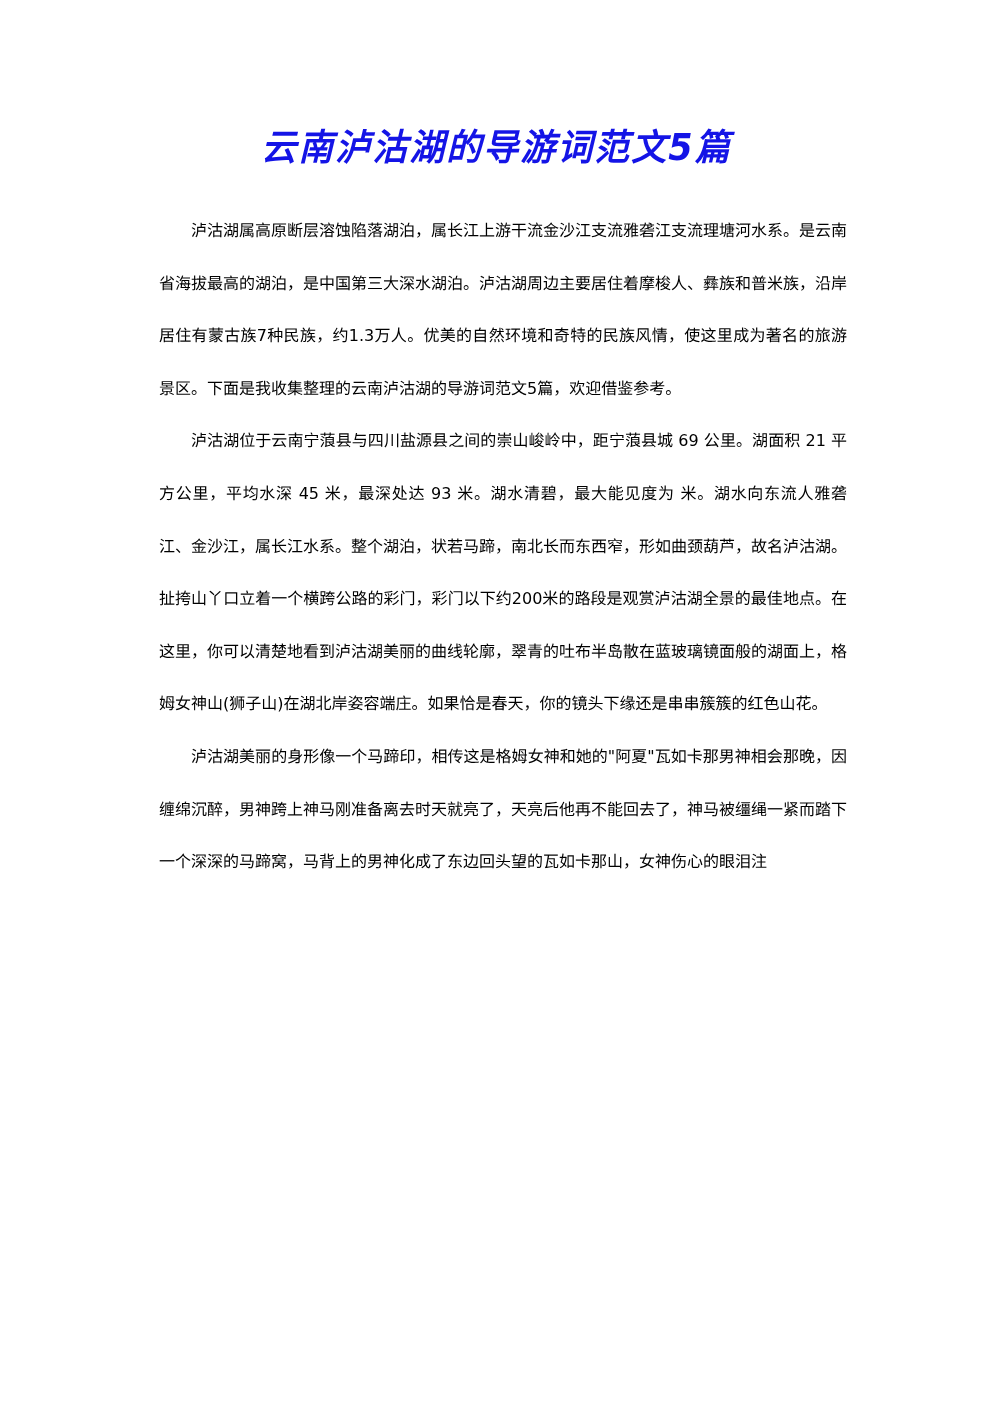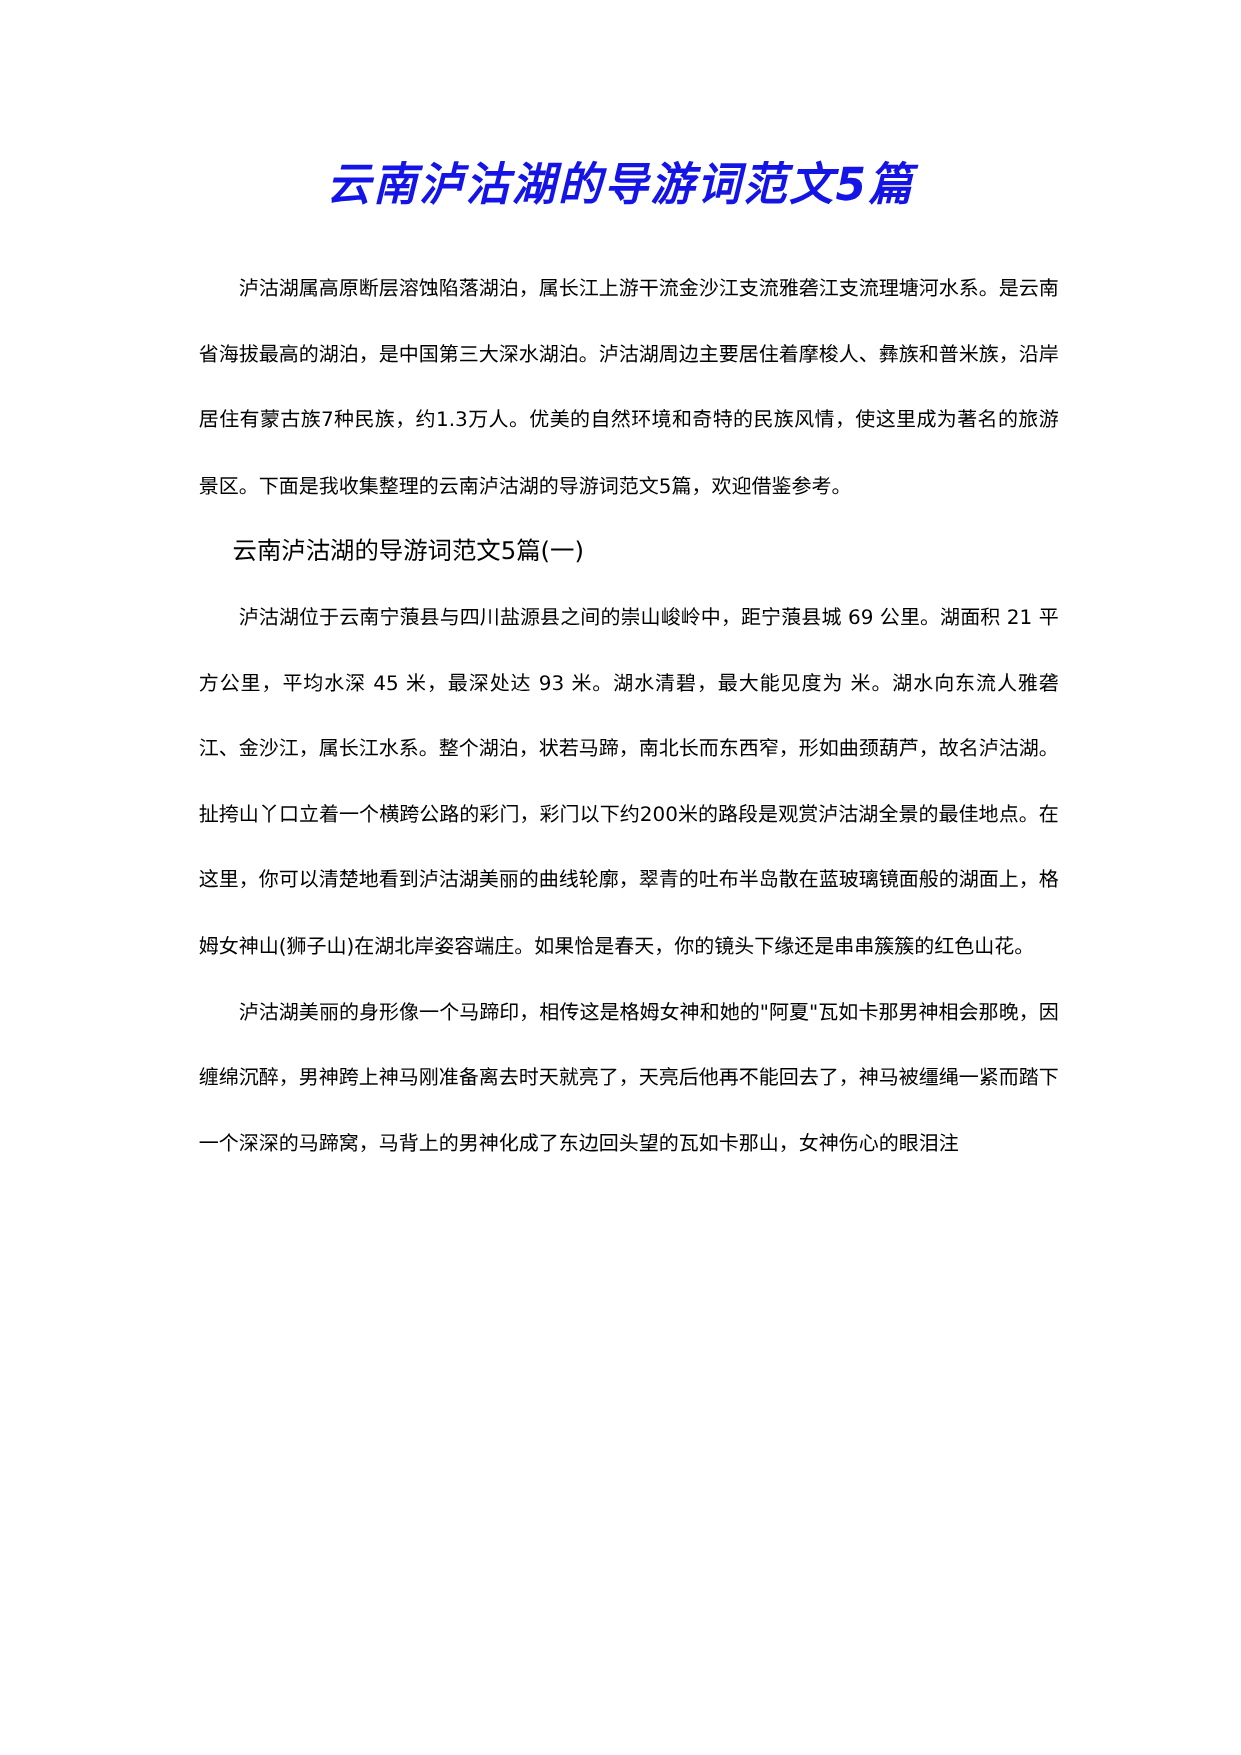--- a/index.html
+++ b/index.html
@@ -94,21 +94,20 @@
 <body>
 
 <div class="page">
 
   <div class="doc-title">云南泸沽湖的导游词范文5篇</div>
 
   <div class="content">
 
     <p class="para indent">泸沽湖属高原断层溶蚀陷落湖泊，属长江上游干流金沙江支流雅砻江支流理塘河水系。是云南省海拔最高的湖泊，是中国第三大深水湖泊。泸沽湖周边主要居住着摩梭人、彝族和普米族，沿岸居住有蒙古族7种民族，约1.3万人。优美的自然环境和奇特的民族风情，使这里成为著名的旅游景区。下面是我收集整理的云南泸沽湖的导游词范文5篇，欢迎借鉴参考。</p>
 
-    <p class="subtitle-line">云南泸沽湖的导游词范文5篇(一)</p>
 
     <p class="para indent">泸沽湖位于云南宁蒗县与四川盐源县之间的崇山峻岭中，距宁蒗县城 69 公里。湖面积 21 平方公里，平均水深 45 米，最深处达 93 米。湖水清碧，最大能见度为  米。湖水向东流人雅砻江、金沙江，属长江水系。整个湖泊，状若马蹄，南北长而东西窄，形如曲颈葫芦，故名泸沽湖。 扯挎山丫口立着一个横跨公路的彩门，彩门以下约200米的路段是观赏泸沽湖全景的最佳地点。在这里，你可以清楚地看到泸沽湖美丽的曲线轮廓，翠青的吐布半岛散在蓝玻璃镜面般的湖面上，格姆女神山(狮子山)在湖北岸姿容端庄。如果恰是春天，你的镜头下缘还是串串簇簇的红色山花。</p>
 
     <p class="para indent">泸沽湖美丽的身形像一个马蹄印，相传这是格姆女神和她的"阿夏"瓦如卡那男神相会那晚，因缠绵沉醉，男神跨上神马刚准备离去时天就亮了，天亮后他再不能回去了，神马被缰绳一紧而踏下一个深深的马蹄窝，马背上的男神化成了东边回头望的瓦如卡那山，女神伤心的眼泪注</p>
 
   </div>
 
   <div class="page-footer">
     <span class="footer-text">第1页 / 总共11页</span>
   </div>

